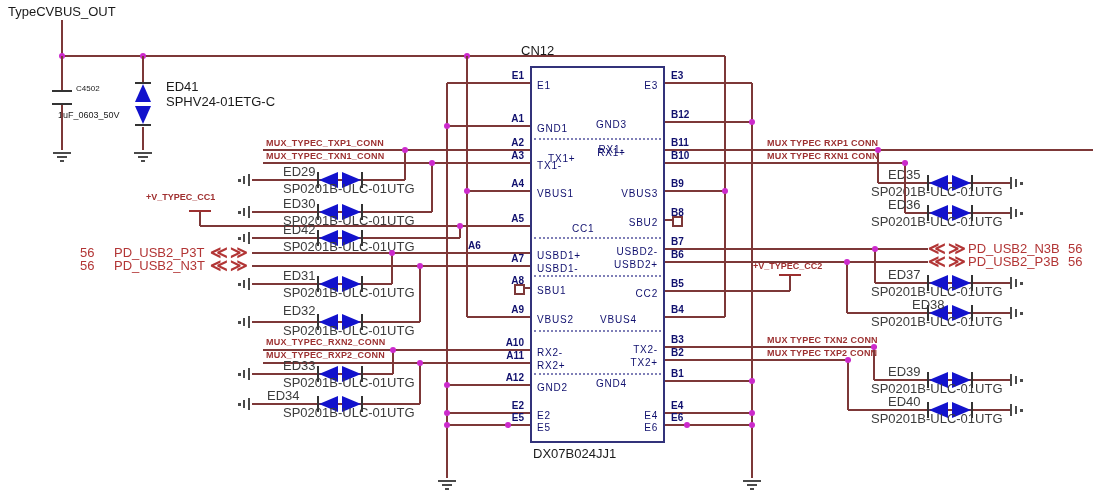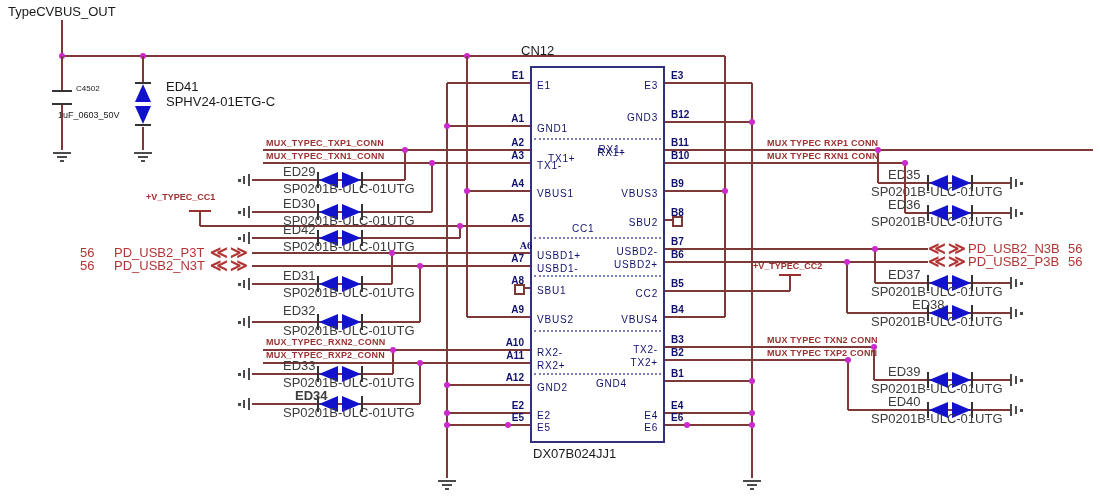--- a/index.html
+++ b/index.html
@@ -157,58 +157,58 @@
     <div class="lbl pnum" style="position: absolute; left: 480px; top: 113px; width: 44px; text-align: right;">A1</div>
     <div class="lbl pinlbl" style="position: absolute; left: 537px; top: 123px;">GND1</div>
     <div class="lbl pnum" style="position: absolute; left: 480px; top: 137px; width: 44px; text-align: right;">A2</div>
     <div class="lbl pinlbl" style="position: absolute; left: 548px; top: 147px; margin-top: 6px;">TX1+</div>
     <div class="lbl pnum" style="position: absolute; left: 480px; top: 150px; width: 44px; text-align: right;">A3</div>
     <div class="lbl pinlbl" style="position: absolute; left: 537px; top: 160px;">TX1-</div>
     <div class="lbl pnum" style="position: absolute; left: 480px; top: 178px; width: 44px; text-align: right;">A4</div>
     <div class="lbl pinlbl" style="position: absolute; left: 537px; top: 188px;">VBUS1</div>
     <div class="lbl pnum" style="position: absolute; left: 480px; top: 213px; width: 44px; text-align: right;">A5</div>
     <div class="lbl pinlbl" style="position: absolute; left: 537px; top: 223px; margin-left: 35px;">CC1</div>
-    <div class="lbl pnum" style="position: absolute; left: 488px; top: 240px; width: 44px; text-align: right; font-family: Liberation Serif, serif;">A6</div>
+    <div class="lbl pnum" style="position: absolute; left: 468px; top: 240px; width: 44px; ">A6</div>
     <div class="lbl pinlbl" style="position: absolute; left: 537px; top: 250px;">USBD1+</div>
     <div class="lbl pnum" style="position: absolute; left: 480px; top: 253px; width: 44px; text-align: right;">A7</div>
     <div class="lbl pinlbl" style="position: absolute; left: 537px; top: 263px;">USBD1-</div>
     <div class="lbl pnum" style="position: absolute; left: 480px; top: 275px; width: 44px; text-align: right;">A8</div>
     <div class="lbl pinlbl" style="position: absolute; left: 537px; top: 285px;">SBU1</div>
     <div class="lbl pnum" style="position: absolute; left: 480px; top: 304px; width: 44px; text-align: right;">A9</div>
     <div class="lbl pinlbl" style="position: absolute; left: 537px; top: 314px;">VBUS2</div>
     <div class="lbl pnum" style="position: absolute; left: 480px; top: 337px; width: 44px; text-align: right;">A10</div>
     <div class="lbl pinlbl" style="position: absolute; left: 537px; top: 347px;">RX2-</div>
     <div class="lbl pnum" style="position: absolute; left: 480px; top: 350px; width: 44px; text-align: right;">A11</div>
     <div class="lbl pinlbl" style="position: absolute; left: 537px; top: 360px;">RX2+</div>
     <div class="lbl pnum" style="position: absolute; left: 480px; top: 372px; width: 44px; text-align: right;">A12</div>
     <div class="lbl pinlbl" style="position: absolute; left: 537px; top: 382px;">GND2</div>
     <div class="lbl pnum" style="position: absolute; left: 480px; top: 400px; width: 44px; text-align: right;">E2</div>
     <div class="lbl pinlbl" style="position: absolute; left: 537px; top: 410px;">E2</div>
     <div class="lbl pnum" style="position: absolute; left: 480px; top: 412px; width: 44px; text-align: right;">E5</div>
     <div class="lbl pinlbl" style="position: absolute; left: 537px; top: 422px;">E5</div>
     <div class="lbl pnum" style="position: absolute; left: 671px; top: 70px;">E3</div>
     <div class="lbl pinlbl" style="position: absolute; left: 565px; top: 80px; width: 93px; text-align: right;">E3</div>
     <div class="lbl pnum" style="position: absolute; left: 671px; top: 109px;">B12</div>
-    <div class="lbl pinlbl" style="position: absolute; left: 565px; top: 112px; width: 93px; text-align: right;">GND3</div>
+    <div class="lbl pinlbl" style="position: absolute; left: 565px; top: 119px; width: 93px; text-align: center;">GND3</div>
     <div class="lbl pnum" style="position: absolute; left: 671px; top: 137px;">B11</div>
     <div class="lbl pinlbl" style="position: absolute; left: 565px; top: 147px; width: 93px; text-align: center;">RX1+</div>
     <div class="lbl pnum" style="position: absolute; left: 671px; top: 150px;">B10</div>
     <div class="lbl pinlbl" style="position: absolute; left: 565px; top: 144px; width: 93px; text-align: center;">RX1-</div>
     <div class="lbl pnum" style="position: absolute; left: 671px; top: 178px;">B9</div>
     <div class="lbl pinlbl" style="position: absolute; left: 565px; top: 188px; width: 93px; text-align: right;">VBUS3</div>
     <div class="lbl pnum" style="position: absolute; left: 671px; top: 207px;">B8</div>
     <div class="lbl pinlbl" style="position: absolute; left: 565px; top: 217px; width: 93px; text-align: right;">SBU2</div>
     <div class="lbl pnum" style="position: absolute; left: 671px; top: 236px;">B7</div>
     <div class="lbl pinlbl" style="position: absolute; left: 565px; top: 246px; width: 93px; text-align: right;">USBD2-</div>
     <div class="lbl pnum" style="position: absolute; left: 671px; top: 249px;">B6</div>
     <div class="lbl pinlbl" style="position: absolute; left: 565px; top: 259px; width: 93px; text-align: right;">USBD2+</div>
     <div class="lbl pnum" style="position: absolute; left: 671px; top: 278px;">B5</div>
     <div class="lbl pinlbl" style="position: absolute; left: 565px; top: 288px; width: 93px; text-align: right;">CC2</div>
     <div class="lbl pnum" style="position: absolute; left: 671px; top: 304px;">B4</div>
-    <div class="lbl pinlbl" style="position: absolute; left: 565px; top: 314px; width: 93px; text-align: right;">VBUS4</div>
+    <div class="lbl pinlbl" style="position: absolute; left: 565px; top: 314px; width: 93px; text-align: center; padding-left: 7px;">VBUS4</div>
     <div class="lbl pnum" style="position: absolute; left: 671px; top: 334px;">B3</div>
     <div class="lbl pinlbl" style="position: absolute; left: 565px; top: 344px; width: 93px; text-align: right;">TX2-</div>
     <div class="lbl pnum" style="position: absolute; left: 671px; top: 347px;">B2</div>
     <div class="lbl pinlbl" style="position: absolute; left: 565px; top: 357px; width: 93px; text-align: right;">TX2+</div>
     <div class="lbl pnum" style="position: absolute; left: 671px; top: 368px;">B1</div>
     <div class="lbl pinlbl" style="position: absolute; left: 565px; top: 378px; width: 93px; text-align: center;">GND4</div>
     <div class="lbl pnum" style="position: absolute; left: 671px; top: 400px;">E4</div>
     <div class="lbl pinlbl" style="position: absolute; left: 565px; top: 410px; width: 93px; text-align: right;">E4</div>
     <div class="lbl pnum" style="position: absolute; left: 671px; top: 412px;">E6</div>
     <div class="lbl pinlbl" style="position: absolute; left: 565px; top: 422px; width: 93px; text-align: right;">E6</div>
@@ -301,21 +301,21 @@
     <div style="position: absolute; left: 248px; top: 398px; width: 2px; height: 12px; background: rgb(74, 74, 74);"></div>
     <div style="position: absolute; left: 252px; top: 403px; width: 168px; height: 2px; background: rgb(125, 56, 56);"></div>
     <div style="position: absolute; left: 419px; top: 363px; width: 2px; height: 41px; background: rgb(125, 56, 56);"></div>
     <div style="position: absolute; left: 417px; top: 360px; width: 6px; height: 6px; border-radius: 50%; background: rgb(204, 42, 204);"></div>
     <div style="position: absolute; left: 316px; top: 394px; width: 48px; height: 20px;"><svg width="48" height="20">
         <rect x="1" y="2" width="2" height="16" fill="#333"></rect>
         <polygon points="3,10 22,2 22,18" fill="#1212cc"></polygon>
         <polygon points="45,10 26,2 26,18" fill="#1212cc"></polygon>
         <rect x="45" y="2" width="2" height="16" fill="#333"></rect>
       </svg></div>
-    <div class="lbl t13c" style="position: absolute; left: 295px; top: 389px; font-weight: bold;">ED34</div>
+    <div class="lbl t13c" style="position: absolute; left: 267px; top: 389px;">ED34</div>
     <div class="lbl t13c" style="position: absolute; left: 283px; top: 406px;">SP0201B-ULC-01UTG</div>
     <div style="position: absolute; left: 878px; top: 182px; width: 132px; height: 2px; background: rgb(125, 56, 56);"></div>
     <div style="position: absolute; left: 1010px; top: 177px; width: 2px; height: 12px; background: rgb(74, 74, 74);"></div>
     <div style="position: absolute; left: 1015px; top: 179px; width: 2px; height: 8px; background: rgb(74, 74, 74);"></div>
     <div style="position: absolute; left: 1020px; top: 182px; width: 3px; height: 3px; background: rgb(74, 74, 74);"></div>
     <div style="position: absolute; left: 877px; top: 150px; width: 2px; height: 33px; background: rgb(125, 56, 56);"></div>
     <div style="position: absolute; left: 875px; top: 147px; width: 6px; height: 6px; border-radius: 50%; background: rgb(204, 42, 204);"></div>
     <div style="position: absolute; left: 926px; top: 173px; width: 48px; height: 20px;"><svg width="48" height="20">
         <rect x="1" y="2" width="2" height="16" fill="#333"></rect>
         <polygon points="3,10 22,2 22,18" fill="#1212cc"></polygon>

